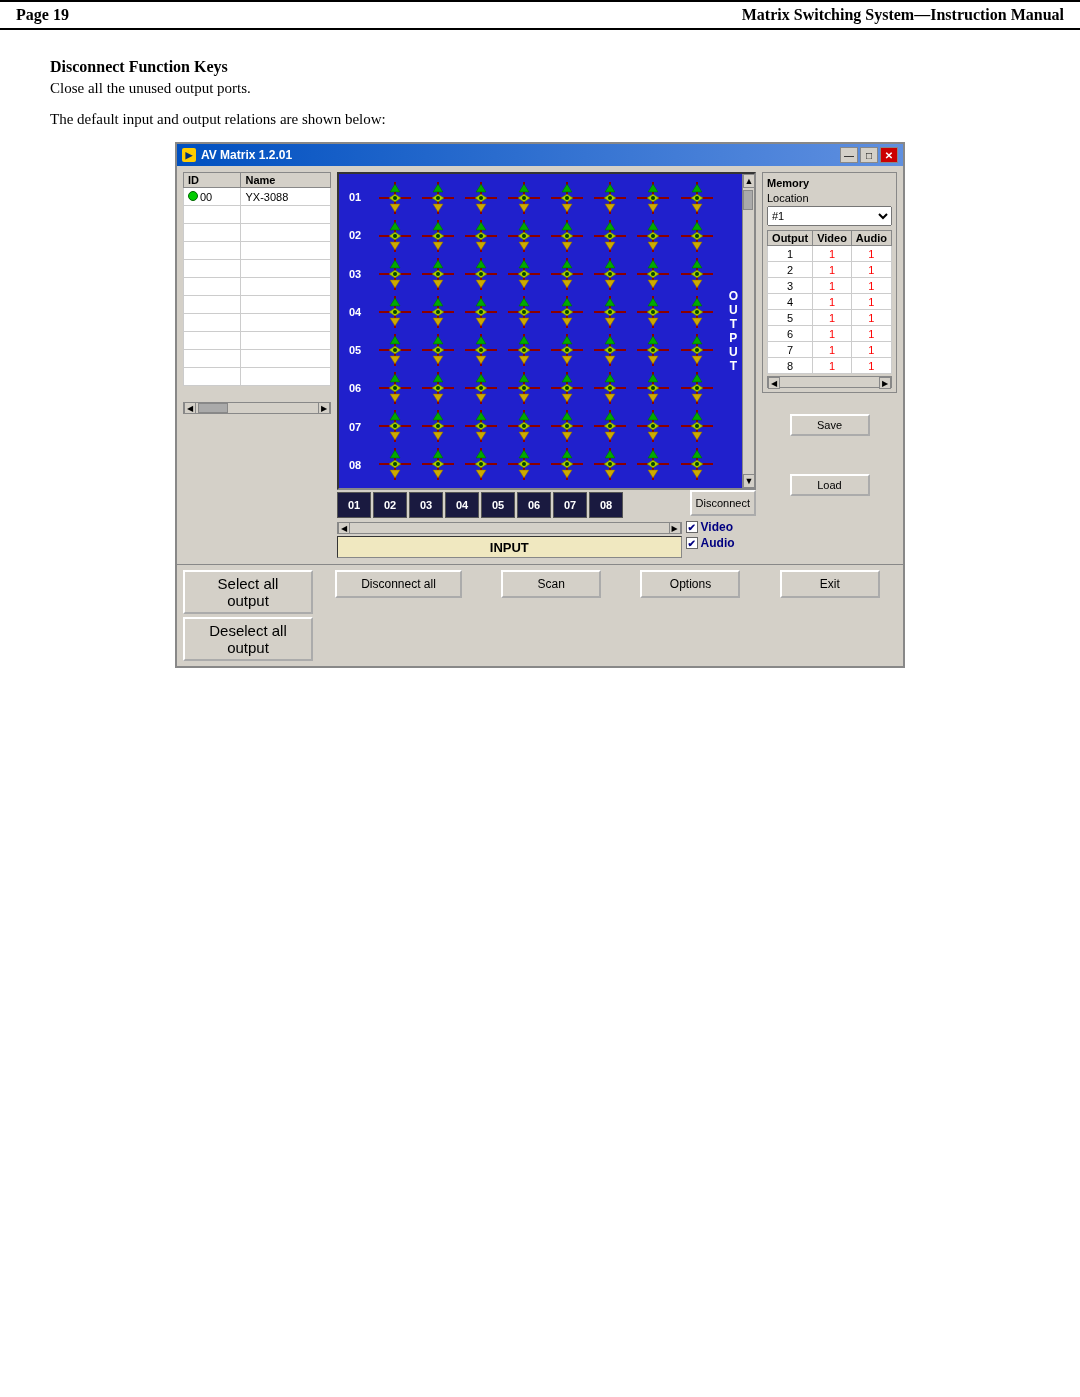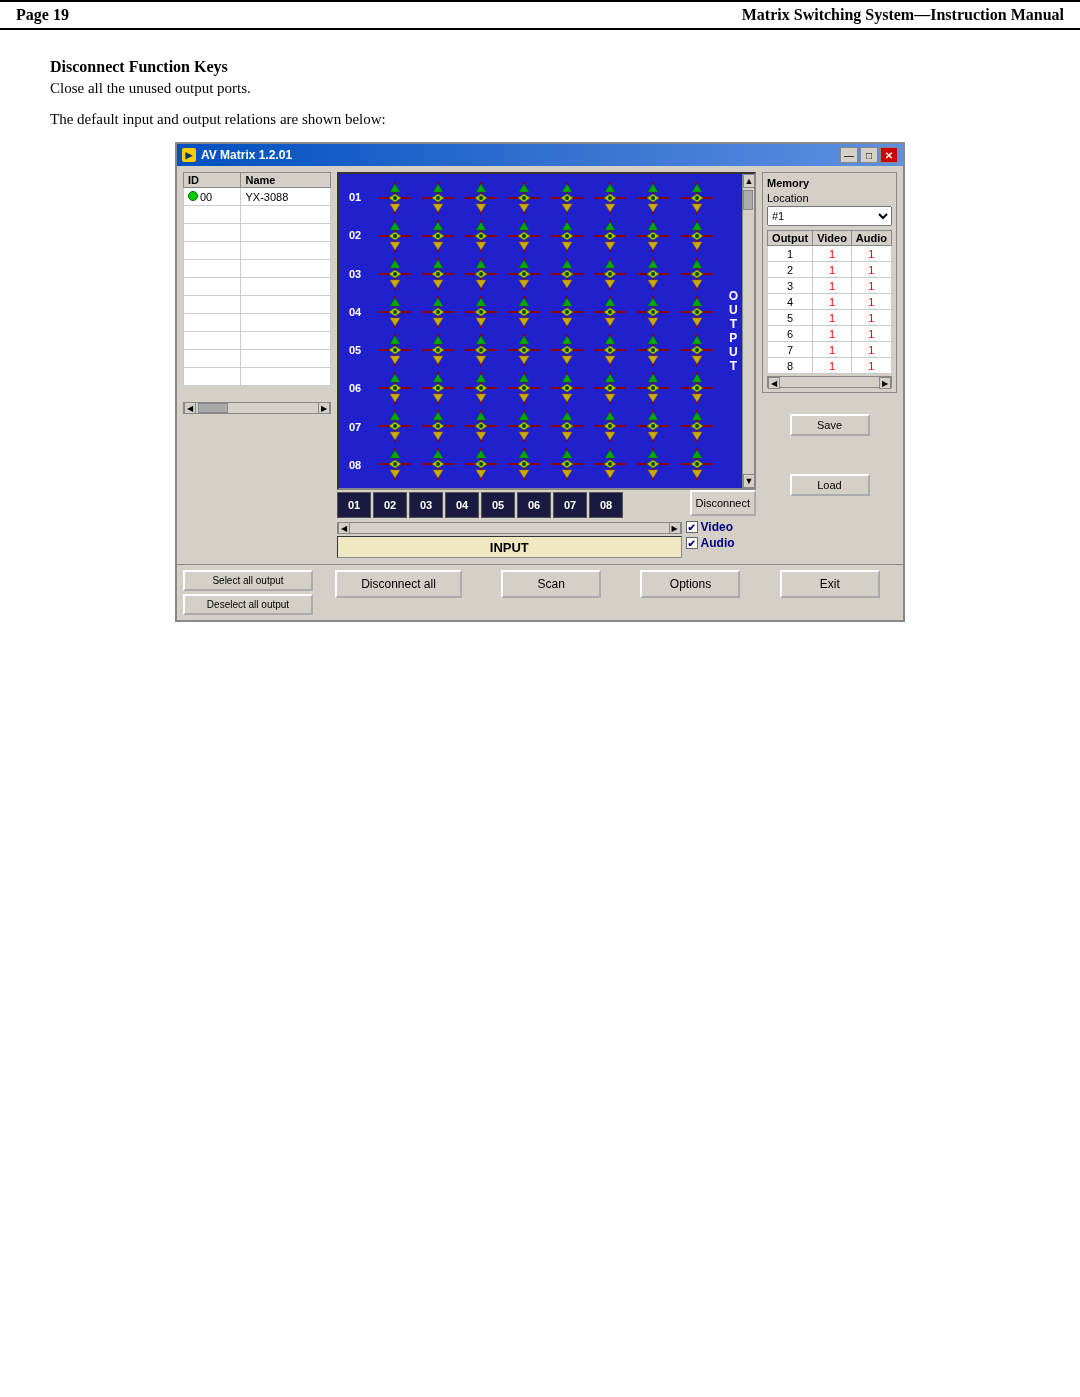--- a/index.html
+++ b/index.html
@@ -444,21 +444,21 @@
     .left-btns {
       display: flex;
       flex-direction: column;
       gap: 3px;
       width: 130px;
     }
     .bottom-btn {
       background: #d4d0c8;
       border: 2px outset #fff;
       font-family: Arial;
-      font-size: 10px;
+      font-size: 15px;
       cursor: pointer;
       padding: 3px 19px;
     }
     .main-btns {
       display: flex;
       flex: 1;
       gap: 5px;
       justify-content: space-around;
       align-items: center;
     }

